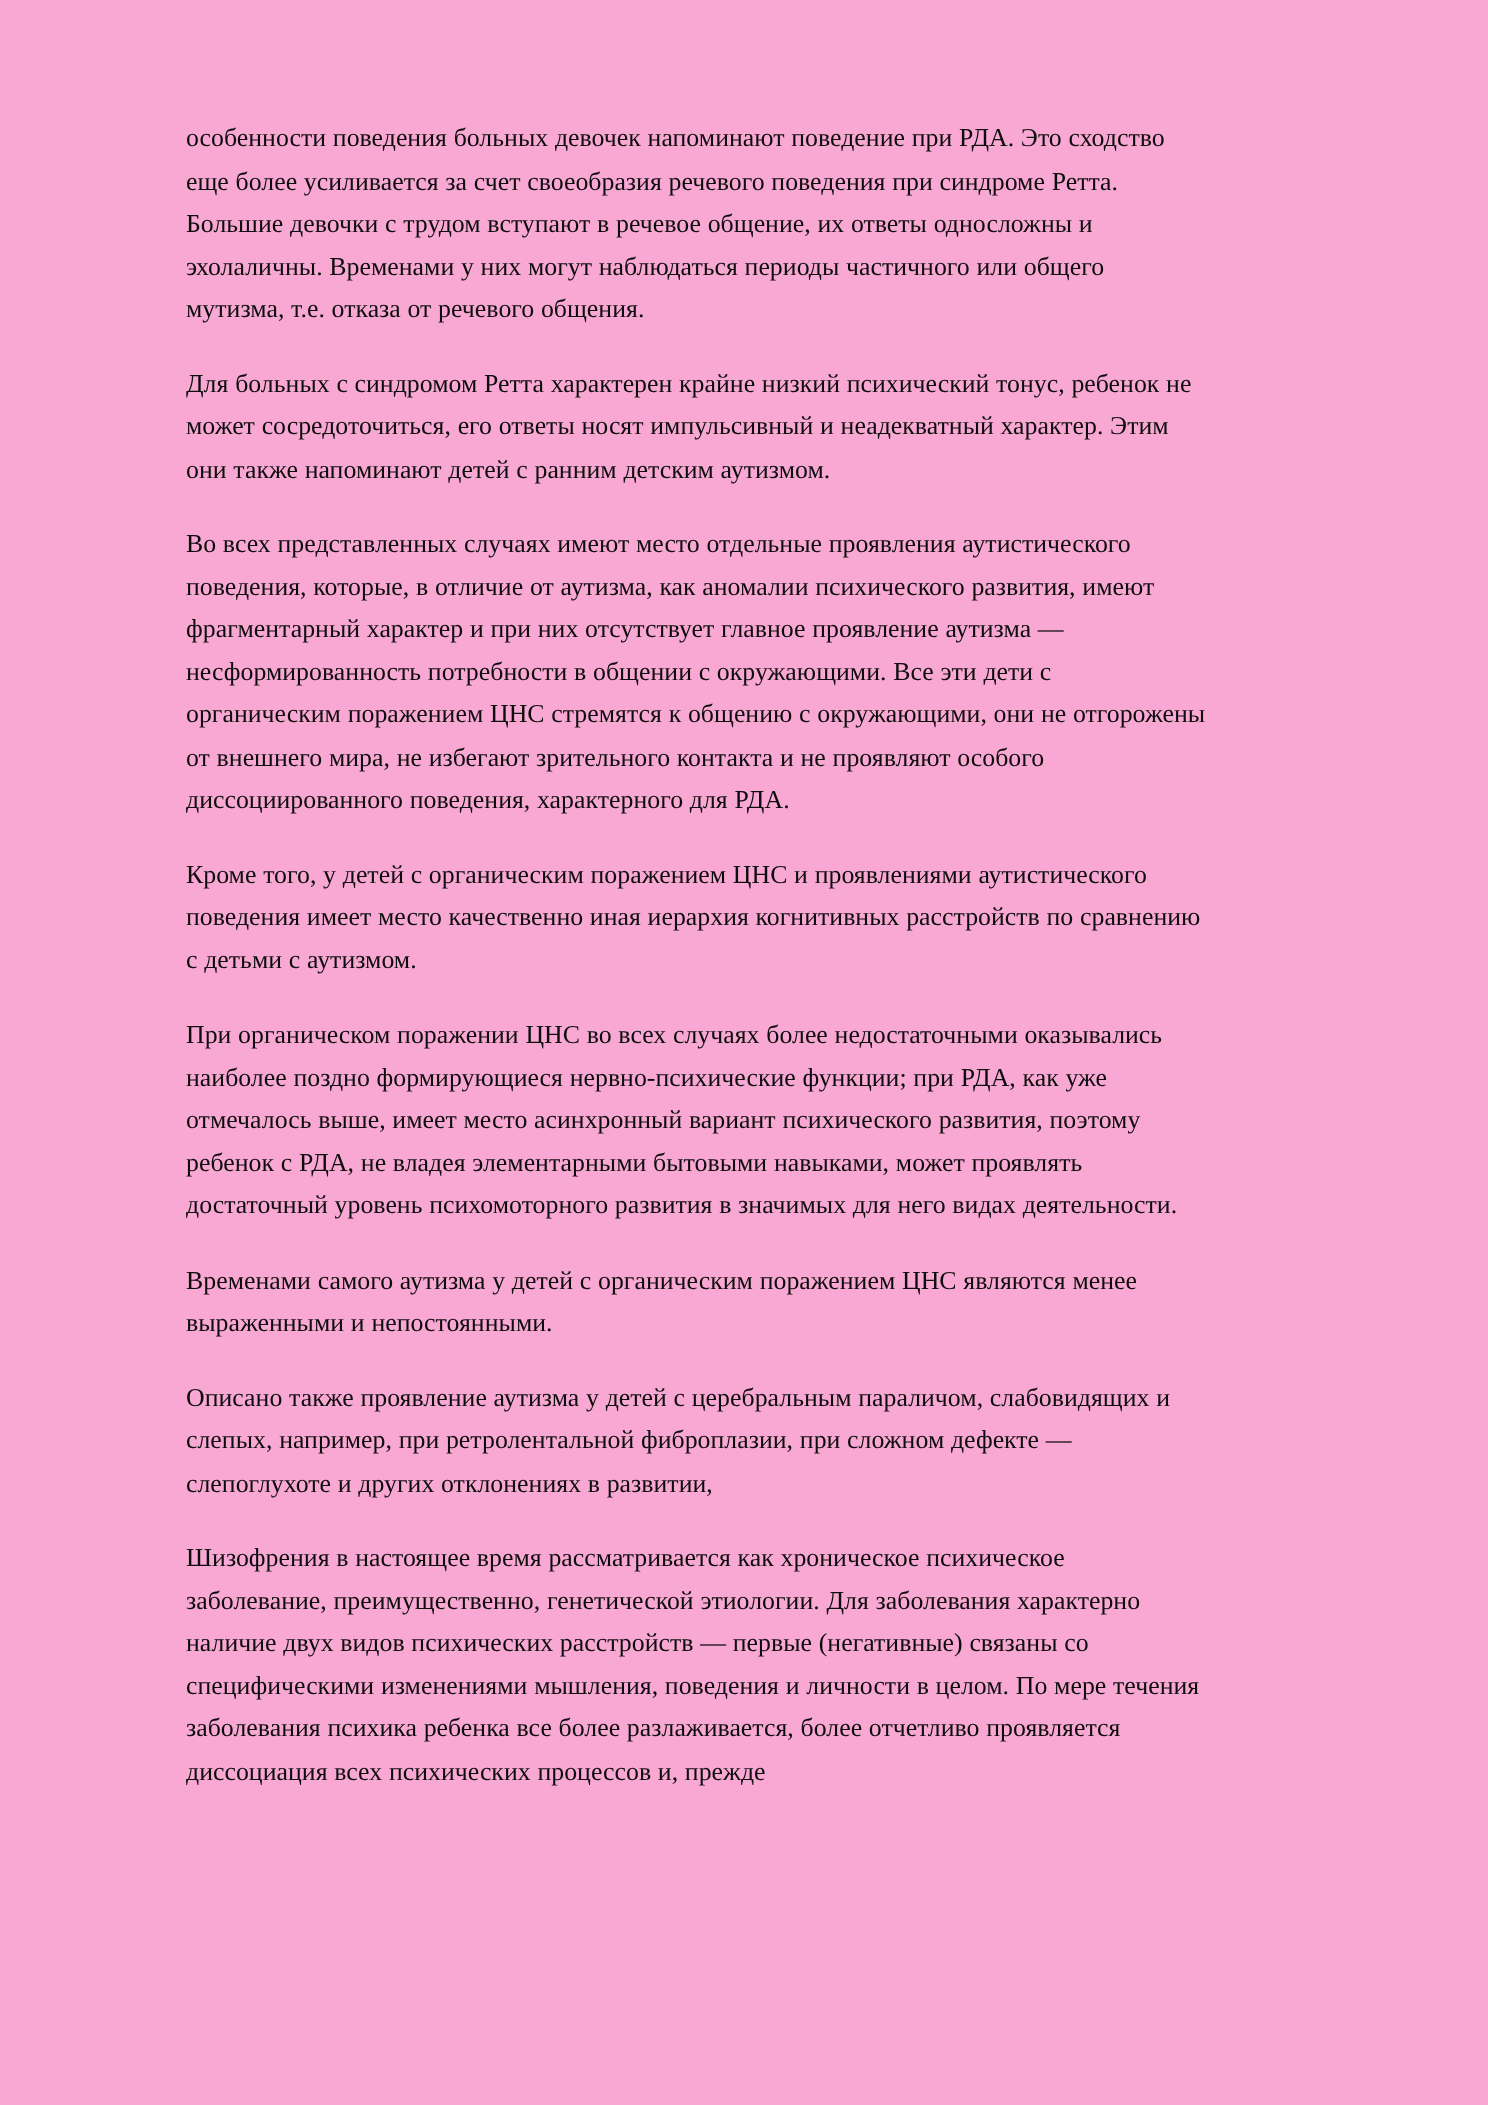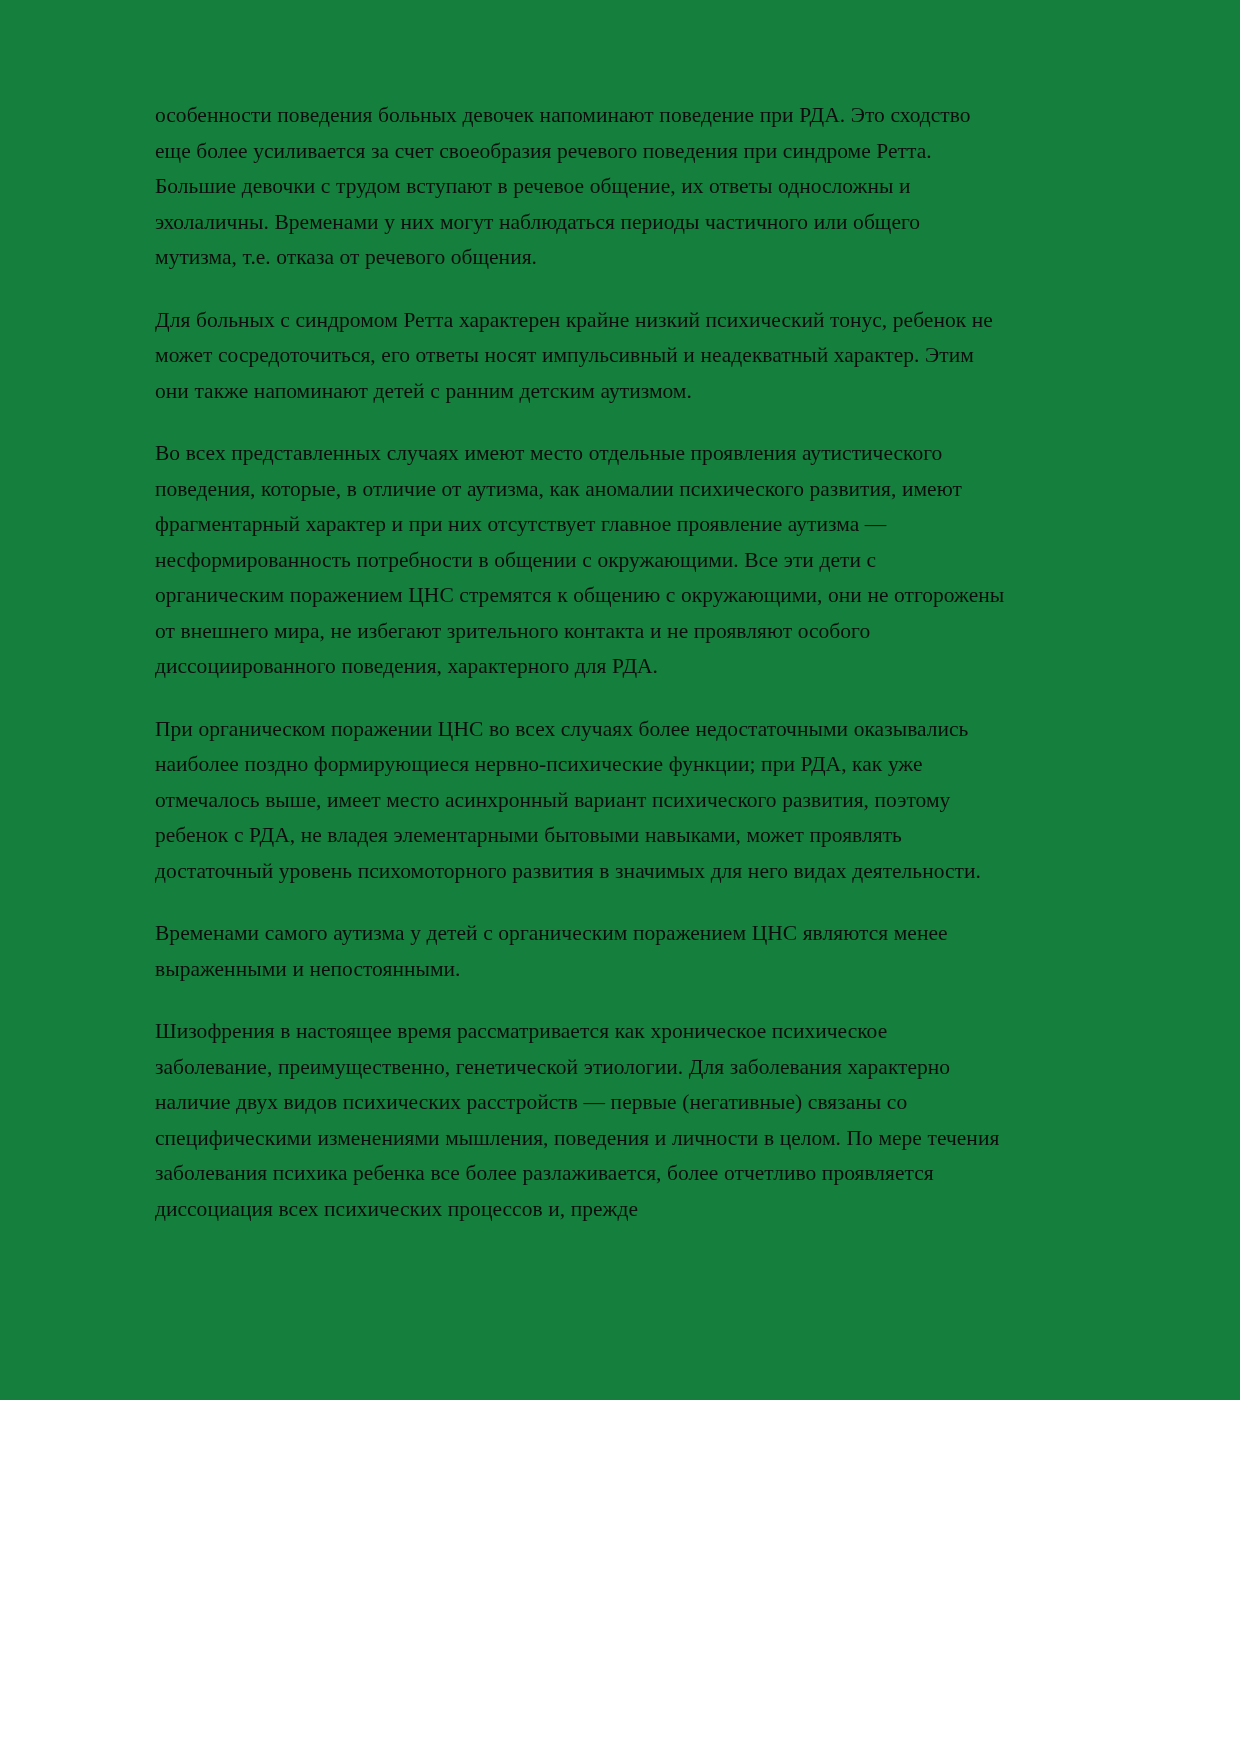--- a/index.html
+++ b/index.html
@@ -8,22 +8,22 @@
     padding: 0;
     background: #ffffff;
   }
   body {
     font-family: "Liberation Serif", "DejaVu Serif", serif;
     color: #000000;
   }
   .page {
     position: relative;
     width: 1240px;
-    height: 1400px;
-    background: #15803d;
+    height: 1754px;
+    background: #f9a8d4;
     box-sizing: border-box;
     overflow: hidden;
   }
   .text-column {
     position: absolute;
     left: 155px;
     top: 98px;
     width: 852px;
   }
   .para {
@@ -45,23 +45,25 @@
 
 <div class="page">
   <div class="text-column">
 
     <p class="para">особенности поведения больных девочек напоминают поведение при РДА. Это сходство еще более усиливается за счет своеобразия речевого поведения при синдроме Ретта. Большие девочки с трудом вступают в речевое общение, их ответы односложны и эхолаличны. Временами у них могут наблюдаться периоды частичного или общего мутизма, т.е. отказа от речевого общения.</p>
 
     <p class="para">Для больных с синдромом Ретта характерен крайне низкий психический тонус, ребенок не может сосредоточиться, его ответы носят импульсивный и неадекватный характер. Этим они также напоминают детей с ранним детским аутизмом.</p>
 
     <p class="para">Во всех представленных случаях имеют место отдельные проявления аутистического поведения, которые, в отличие от аутизма, как аномалии психического развития, имеют фрагментарный характер и при них отсутствует главное проявление аутизма — несформированность потребности в общении с окружающими. Все эти дети с органическим поражением ЦНС стремятся к общению с окружающими, они не отгорожены от внешнего мира, не избегают зрительного контакта и не проявляют особого диссоциированного поведения, характерного для РДА.</p>
 
+    <p class="para">Кроме того, у детей с органическим поражением ЦНС и проявлениями аутистического поведения имеет место качественно иная иерархия когнитивных расстройств по сравнению с детьми с аутизмом.</p>
 
     <p class="para">При органическом поражении ЦНС во всех случаях более недостаточными оказывались наиболее поздно формирующиеся нервно-психические функции; при РДА, как уже отмечалось выше, имеет место асинхронный вариант психического развития, поэтому ребенок с РДА, не владея элементарными бытовыми навыками, может проявлять достаточный уровень психомоторного развития в значимых для него видах деятельности.</p>
 
     <p class="para">Временами самого аутизма у детей с органическим поражением ЦНС являются менее выраженными и непостоянными.</p>
 
+    <p class="para">Описано также проявление аутизма у детей с церебральным параличом, слабовидящих и слепых, например, при ретролентальной фиброплазии, при сложном дефекте — слепоглухоте и других отклонениях в развитии,</p>
 
 
     <p class="para">Шизофрения в настоящее время рассматривается как хроническое психическое заболевание, преимущественно, генетической этиологии. Для заболевания характерно наличие двух видов психических расстройств — первые (негативные) связаны со специфическими изменениями мышления, поведения и личности в целом. По мере течения заболевания психика ребенка все более разлаживается, более отчетливо проявляется диссоциация всех психических процессов и, прежде</p>
 
   </div>
 </div>
 
 </body></html>

